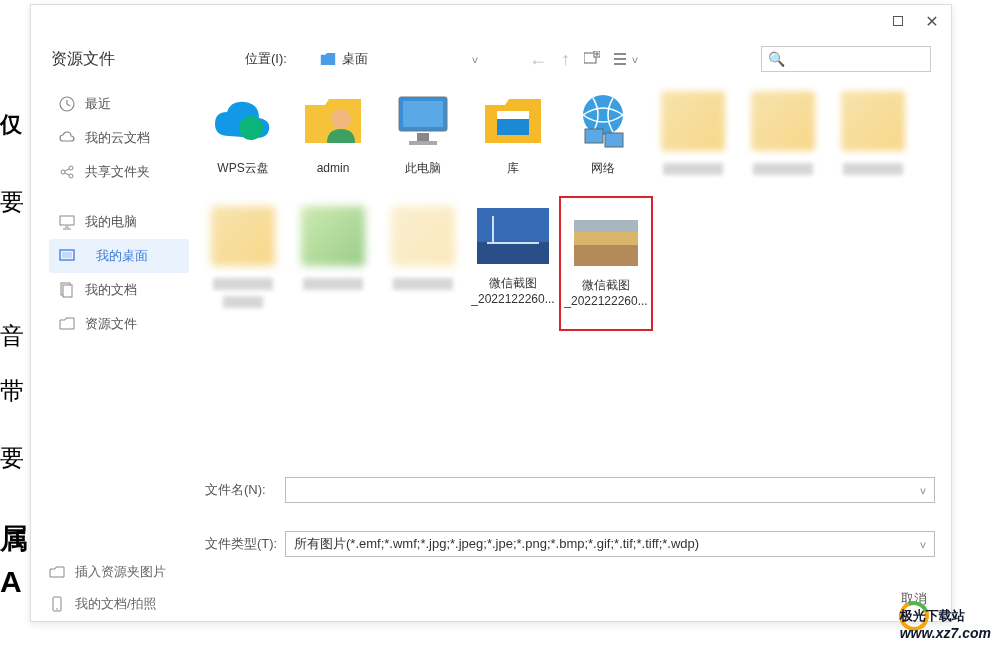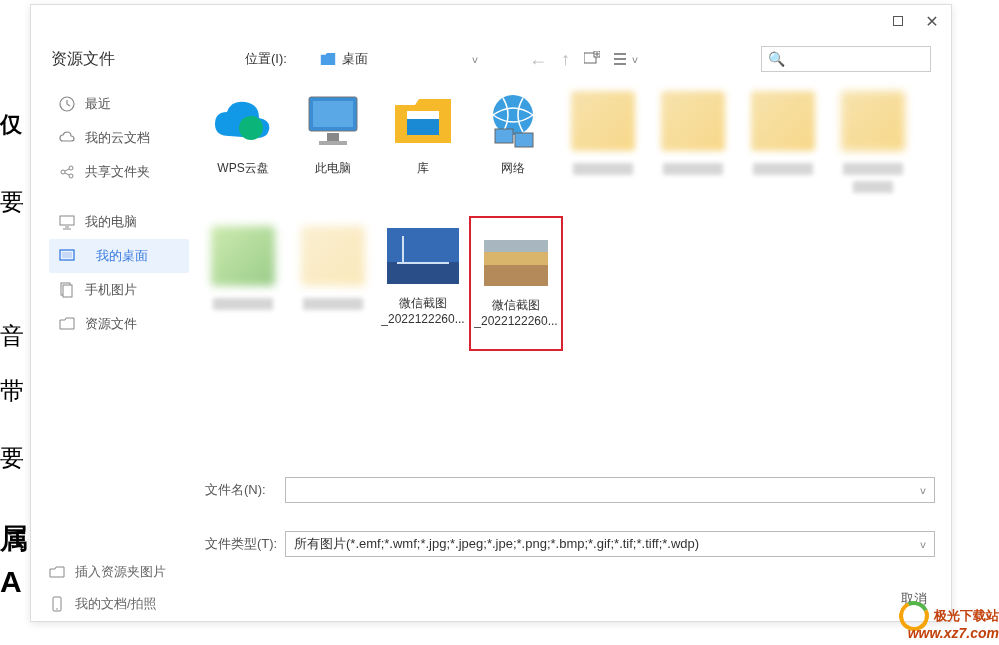--- a/index.html
+++ b/index.html
@@ -147,27 +147,26 @@
     .form-label { width: 80px; font-size: 13px; color: #555; margin-left: 156px; }
     .form-input { flex: 1; height: 26px; border: 1px solid #bbb; padding: 0 8px; font-size: 13px; color: #333; display: flex; align-items: center; background: #fff; }
     .dd-arrow { margin-left: auto; font-size: 10px; color: #888; }
     .action-row { display: flex; justify-content: flex-end; gap: 18px; align-items: center; margin-top: 4px; }
     .btn-open { background: #2f7bd9; color: #fff; border: none; padding: 5px 14px; font-size: 13px; cursor: pointer; }
     .btn-cancel { background: none; color: #555; border: none; font-size: 13px; cursor: pointer; padding: 5px 8px; }
     .open-highlight { position: absolute; bottom: 6px; right: 62px; padding: 4px; border: 2px solid #d9232e; }
     .watermark {
       position: absolute;
       bottom: 4px;
-      right: 0;
-      color: #c2410c;
+      right: 8px;
+      color: #0f172a;
       font-size: 14px;
       font-style: italic;
       font-weight: bold;
       z-index: 20;
-      text-align: right;
     }
     .watermark .zh { font-style: normal; font-size: 13px; }
     .wm-circle {
       position: absolute;
       right: 70px;
       bottom: 14px;
       width: 30px;
       height: 30px;
       border: 4px solid #f5a50a;
       border-radius: 50%;
@@ -293,21 +292,21 @@
       </span>
       <span>我的桌面</span>
     </div>
     <div class="sidebar-item">
       <span class="sbicon">
         <svg width="16" height="16" viewBox="0 0 16 16">
             <rect x="2" y="1" width="9" height="12" fill="none" stroke="currentColor"></rect>
             <rect x="4" y="3" width="9" height="12" fill="#fff" stroke="currentColor"></rect>
           </svg>
       </span>
-      <span>手机图片</span>
+      <span>我的文档</span>
     </div>
     <div class="sidebar-item">
       <span class="sbicon">
         <svg width="16" height="16" viewBox="0 0 16 16">
             <path d="M1 4 L6 4 L7 2 L15 2 L15 13 L1 13 Z" fill="none" stroke="currentColor"></path>
           </svg>
       </span>
       <span>资源文件</span>
     </div>
   </div>
@@ -316,20 +315,30 @@
     <div class="grid">
 
       <div class="grid-item">
         <div class="grid-icon">
           <svg width="64" height="50" viewBox="0 0 64 50">
               <path d="M18 40 Q4 40 4 28 Q4 16 16 16 Q20 4 34 6 Q48 8 48 22 Q60 24 58 34 Q56 42 46 42 Z" fill="#1199e8"></path>
               <circle cx="40" cy="32" r="12" fill="#0bb478"></circle>
             </svg>
         </div>
         <div class="grid-label">WPS云盘</div>
+      </div>
+      <div class="grid-item">
+        <div class="grid-icon">
+          <svg width="64" height="56" viewBox="0 0 64 56">
+              <path d="M4 12 L24 12 L28 6 L60 6 L60 50 L4 50 Z" fill="#f5c23a"></path>
+              <circle cx="40" cy="26" r="10" fill="#f0b880"></circle>
+              <path d="M26 50 Q26 36 40 36 Q54 36 54 50 Z" fill="#3da060"></path>
+            </svg>
+        </div>
+        <div class="grid-label">admin</div>
       </div>
       <div class="grid-item">
         <div class="grid-icon">
           <svg width="64" height="56" viewBox="0 0 64 56">
               <rect x="8" y="4" width="48" height="34" rx="2" fill="#3b8ed4" stroke="#777"></rect>
               <rect x="12" y="8" width="40" height="26" fill="#5aa9e6"></rect>
               <rect x="26" y="40" width="12" height="8" fill="#888"></rect>
               <rect x="18" y="48" width="28" height="4" fill="#aaa"></rect>
             </svg>
         </div>

